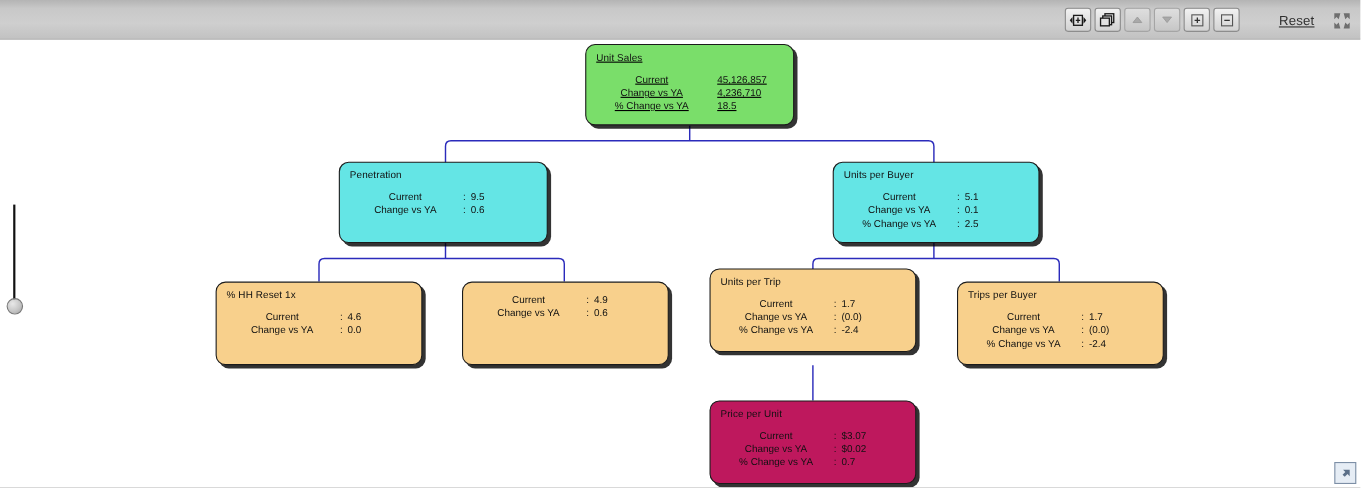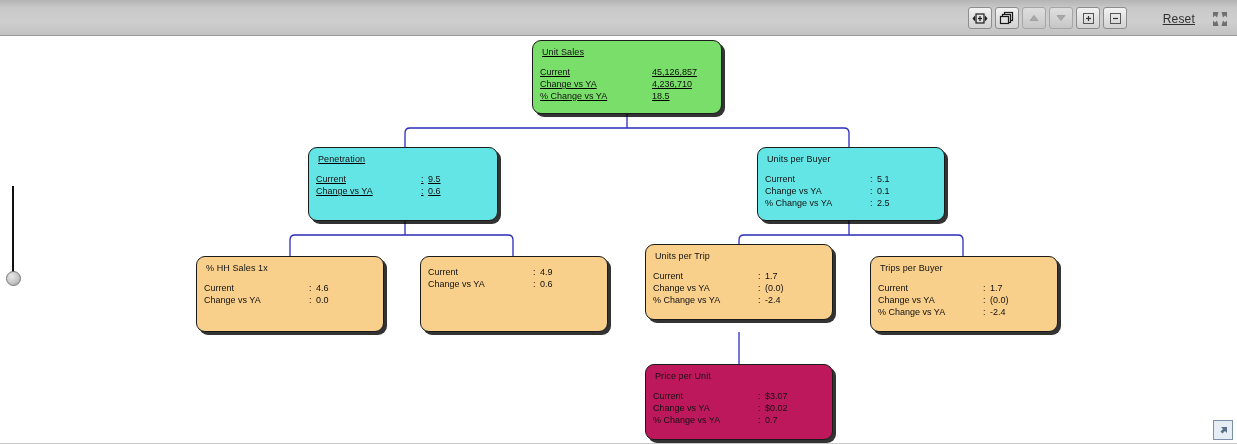--- a/index.html
+++ b/index.html
@@ -137,20 +137,21 @@
   .node-row {
     display: flex;
     font-size: 9px;
     color: #111111;
     line-height: 12px;
     height: 12px;
   }
   .row-label {
     width: 105px;
     white-space: nowrap;
+    text-align: center;
   }
   .row-sep {
     width: 7px;
     text-align: left;
   }
   .row-value {
     white-space: nowrap;
   }
   .node.green  { background: #7ade6a; text-decoration: underline; }
   .node.cyan   { background: #64e5e5; }
@@ -284,21 +285,21 @@
               <span class="row-sep"></span>
               <span class="row-value">4,236,710</span>
             </div>
             <div class="node-row">
               <span class="row-label">% Change vs YA</span>
               <span class="row-sep"></span>
               <span class="row-value">18.5</span>
             </div>
           </div>
         </div>
-        <div class="node cyan" style="left: 308px; top: 111px; width: 190px; height: 74px; text-decoration: underline;">
+        <div class="node cyan" style="left: 308px; top: 111px; width: 190px; height: 74px;">
           <div class="node-title">Penetration</div>
           <div class="node-rows">
             <div class="node-row">
               <span class="row-label">Current</span>
               <span class="row-sep">:</span>
               <span class="row-value">9.5</span>
             </div>
             <div class="node-row">
               <span class="row-label">Change vs YA</span>
               <span class="row-sep">:</span>
@@ -320,21 +321,21 @@
               <span class="row-value">0.1</span>
             </div>
             <div class="node-row">
               <span class="row-label">% Change vs YA</span>
               <span class="row-sep">:</span>
               <span class="row-value">2.5</span>
             </div>
           </div>
         </div>
         <div class="node orange" style="left: 196px; top: 220px; width: 188px; height: 76px;">
-          <div class="node-title">% HH Sales 1x</div>
+          <div class="node-title">% HH Reset 1x</div>
           <div class="node-rows">
             <div class="node-row">
               <span class="row-label">Current</span>
               <span class="row-sep">:</span>
               <span class="row-value">4.6</span>
             </div>
             <div class="node-row">
               <span class="row-label">Change vs YA</span>
               <span class="row-sep">:</span>
               <span class="row-value">0.0</span>

